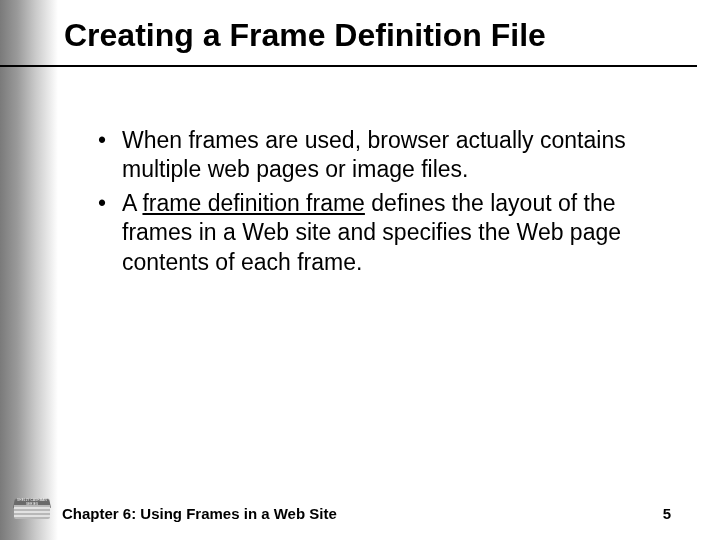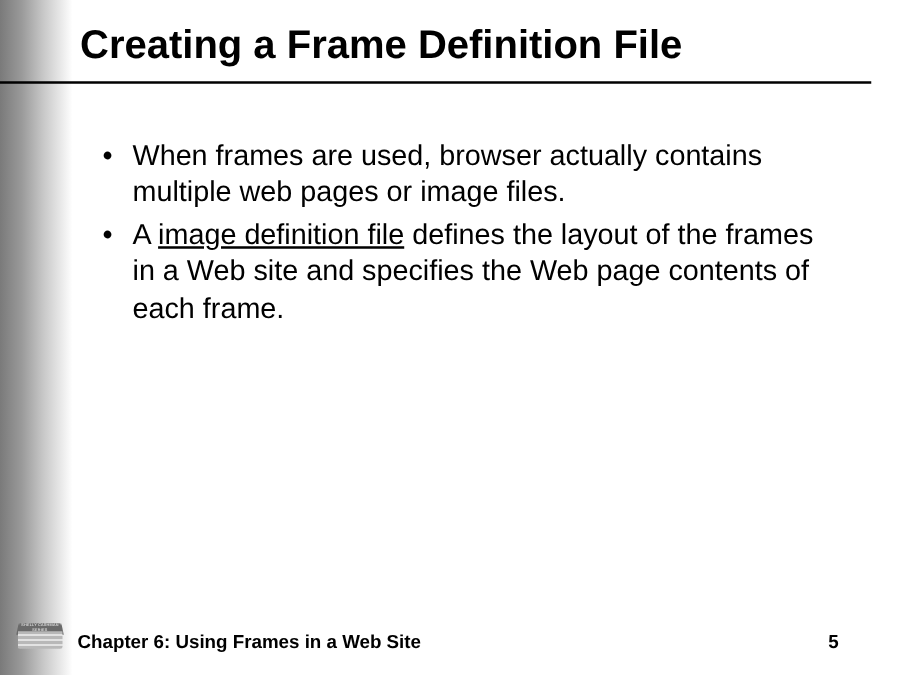--- a/index.html
+++ b/index.html
@@ -55,21 +55,21 @@
   }
   .body-area {
     position: absolute;
     top: 110px;
     left: 78px;
     right: 30px;
     z-index: 1;
   }
   ul.bullets {
     list-style: none;
-    margin: 0;
+    margin: 16px;
     padding: 0;
   }
   ul.bullets > li {
     position: relative;
     padding-left: 28px;
     font-size: 23px;
     line-height: 1.28;
     color: #000;
     margin-bottom: 4px;
   }
@@ -152,21 +152,21 @@
 <div class="slide">
   <div class="left-stripe"></div>
 
   <div class="slide-title">Creating a Frame Definition File</div>
 
   <div class="underline-rule"></div>
 
   <div class="body-area">
     <ul class="bullets">
       <li><span>When frames are used, browser actually contains multiple web pages or image files.</span></li>
-      <li><span>A </span><span class="uline">image definition file</span><span> defines the layout of the frames in a Web site and specifies the Web page contents of each frame.</span></li>
+      <li><span>A </span><span class="uline">frame definition frame</span><span> defines the layout of the frames in a Web site and specifies the Web page contents of each frame.</span></li>
     </ul>
   </div>
 
   <div class="footer">
     <div class="footer-logo">
       <div class="book-top"></div>
       <div class="spine-text">SHELLY CASHMAN SERIES</div>
       <div class="book-pages"></div>
     </div>
     <div class="footer-title">Chapter 6: Using Frames in a Web Site</div>

